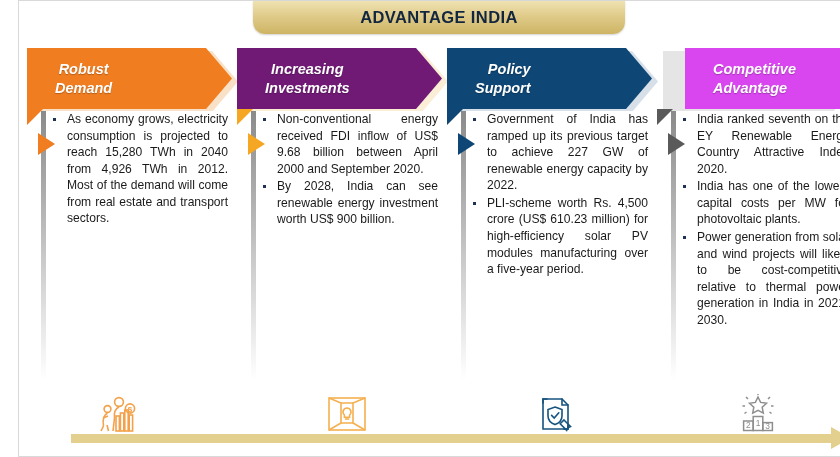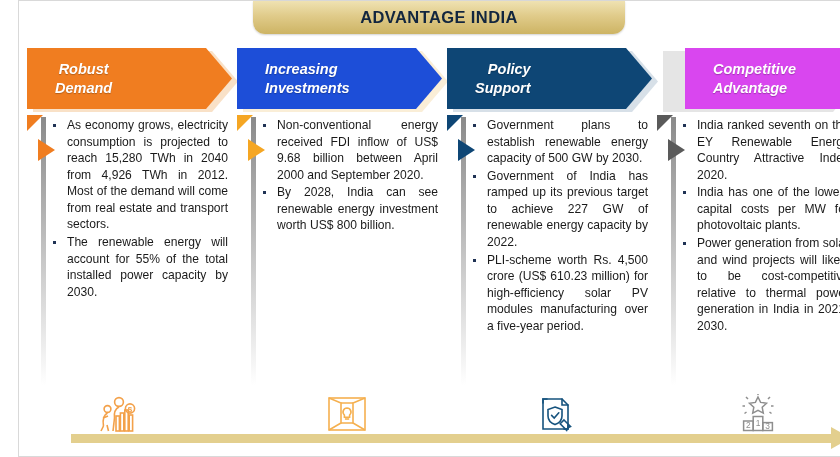--- a/index.html
+++ b/index.html
@@ -82,21 +82,21 @@
     line-height: 1.28;
     white-space: pre-line;
     text-shadow: 0 1px 1px rgba(0,0,0,0.25);
     position: relative;
     z-index: 2;
   }
 
   
   .panel {
     position: relative;
-    margin-top: 8px;
+    margin-top: 2px;
     min-height: 272px;
     background: #ffffff;
   }
   .panel-bar {
     position: absolute;
     left: 14px;
     top: 0px;
     width: 5px;
     height: 268px;
   }
@@ -188,58 +188,56 @@
         <span class="chev-label">Robust
 Demand</span>
       </div>
     </div>
     <div class="panel">
       <div class="panel-corner" style="border-left:16px solid #f07d20; border-bottom:16px solid transparent;"></div>
       <div class="panel-bar" style="background:linear-gradient(180deg,#8a8a8a 0%,#bdbdbd 45%,#ffffff 100%);"></div>
       <div class="panel-nub" style="border-left:17px solid #f07d20;"></div>
       <ul class="bullets">
         <li>As economy grows, electricity consumption is projected to reach 15,280 TWh in 2040 from 4,926 TWh in 2012. Most of the demand will come from real estate and transport sectors.</li>
-        <li>The renewable energy will account for 55% of the total installed power capacity by 2030.</li>
       </ul>
     </div>
   </div>
 
   <div class="col col-1">
     <div style="position:relative;">
       <div class="chev-shadow" style="left:6px; width:205px; background:#f3d6a0;"></div>
-      <div class="chev" style="width:205px; background:#1d4ed8;">
+      <div class="chev" style="width:205px; background:#701a75;text-align:center;">
         <span class="chev-label">Increasing
 Investments</span>
       </div>
     </div>
     <div class="panel">
       <div class="panel-corner" style="border-left:16px solid #f5a623; border-bottom:16px solid transparent;"></div>
       <div class="panel-bar" style="background:linear-gradient(180deg,#8a8a8a 0%,#bdbdbd 45%,#ffffff 100%);"></div>
       <div class="panel-nub" style="border-left:17px solid #f5a623;"></div>
       <ul class="bullets">
         <li>Non-conventional energy received FDI inflow of US$ 9.68 billion between April 2000 and September 2020.</li>
-        <li>By 2028, India can see renewable energy investment worth US$ 800 billion.</li>
+        <li>By 2028, India can see renewable energy investment worth US$ 900 billion.</li>
       </ul>
     </div>
   </div>
 
   <div class="col col-2">
     <div style="position:relative;text-align:right;">
       <div class="chev-shadow" style="left:6px; width:205px; background:#9fb4c8;"></div>
       <div class="chev" style="width:205px; background:#0e4675;">
         <span class="chev-label">Policy
 Support</span>
       </div>
     </div>
     <div class="panel">
       <div class="panel-corner" style="border-left:16px solid #0e4675; border-bottom:16px solid transparent;"></div>
       <div class="panel-bar" style="background:linear-gradient(180deg,#8a8a8a 0%,#bdbdbd 45%,#ffffff 100%);"></div>
       <div class="panel-nub" style="border-left:17px solid #0e4675;"></div>
       <ul class="bullets">
-        <li>Government plans to establish renewable energy capacity of 500 GW by 2030.</li>
         <li>Government of India has ramped up its previous target to achieve 227 GW of renewable energy capacity by 2022.</li>
         <li>PLI-scheme worth Rs. 4,500 crore (US$ 610.23 million) for high-efficiency solar PV modules manufacturing over a five-year period.</li>
       </ul>
     </div>
   </div>
 
   <div class="col col-3">
     <div style="position:relative;">
       <div class="chev-shadow" style="left:6px; width:196px; background:#c2c2c2;"></div>
       <div class="chev" style="width:196px; background:#d946ef;margin-left:28px;">

